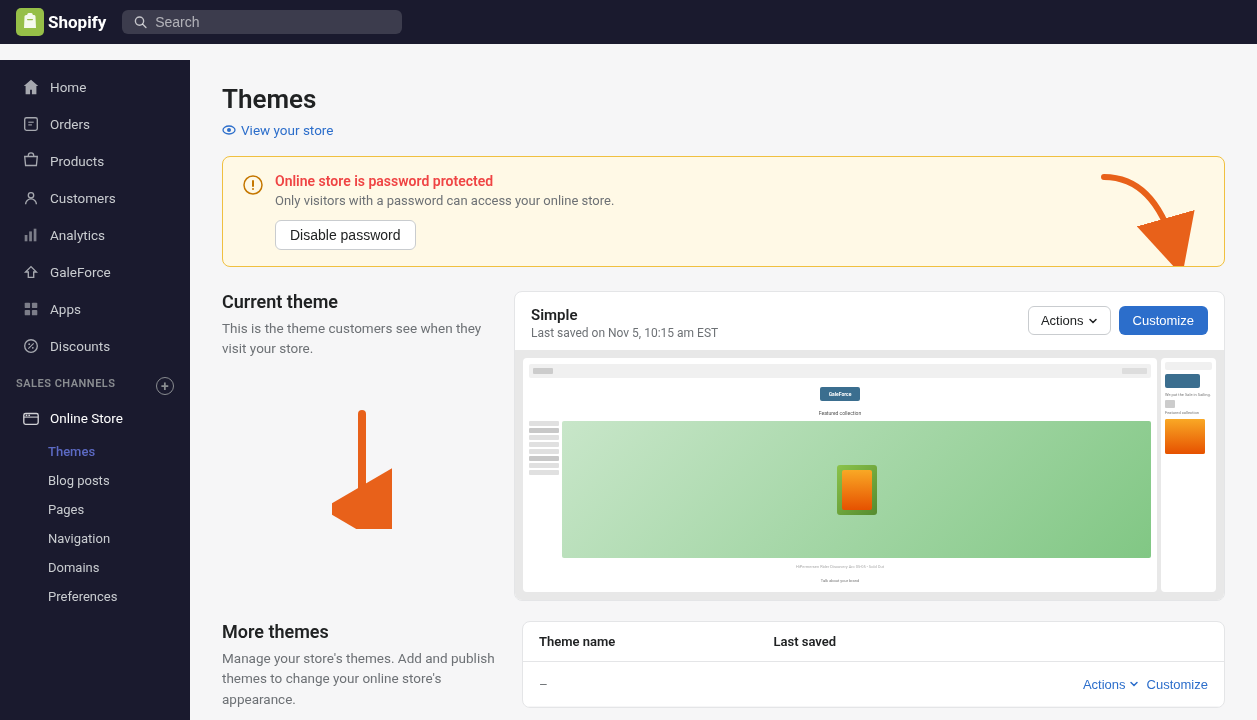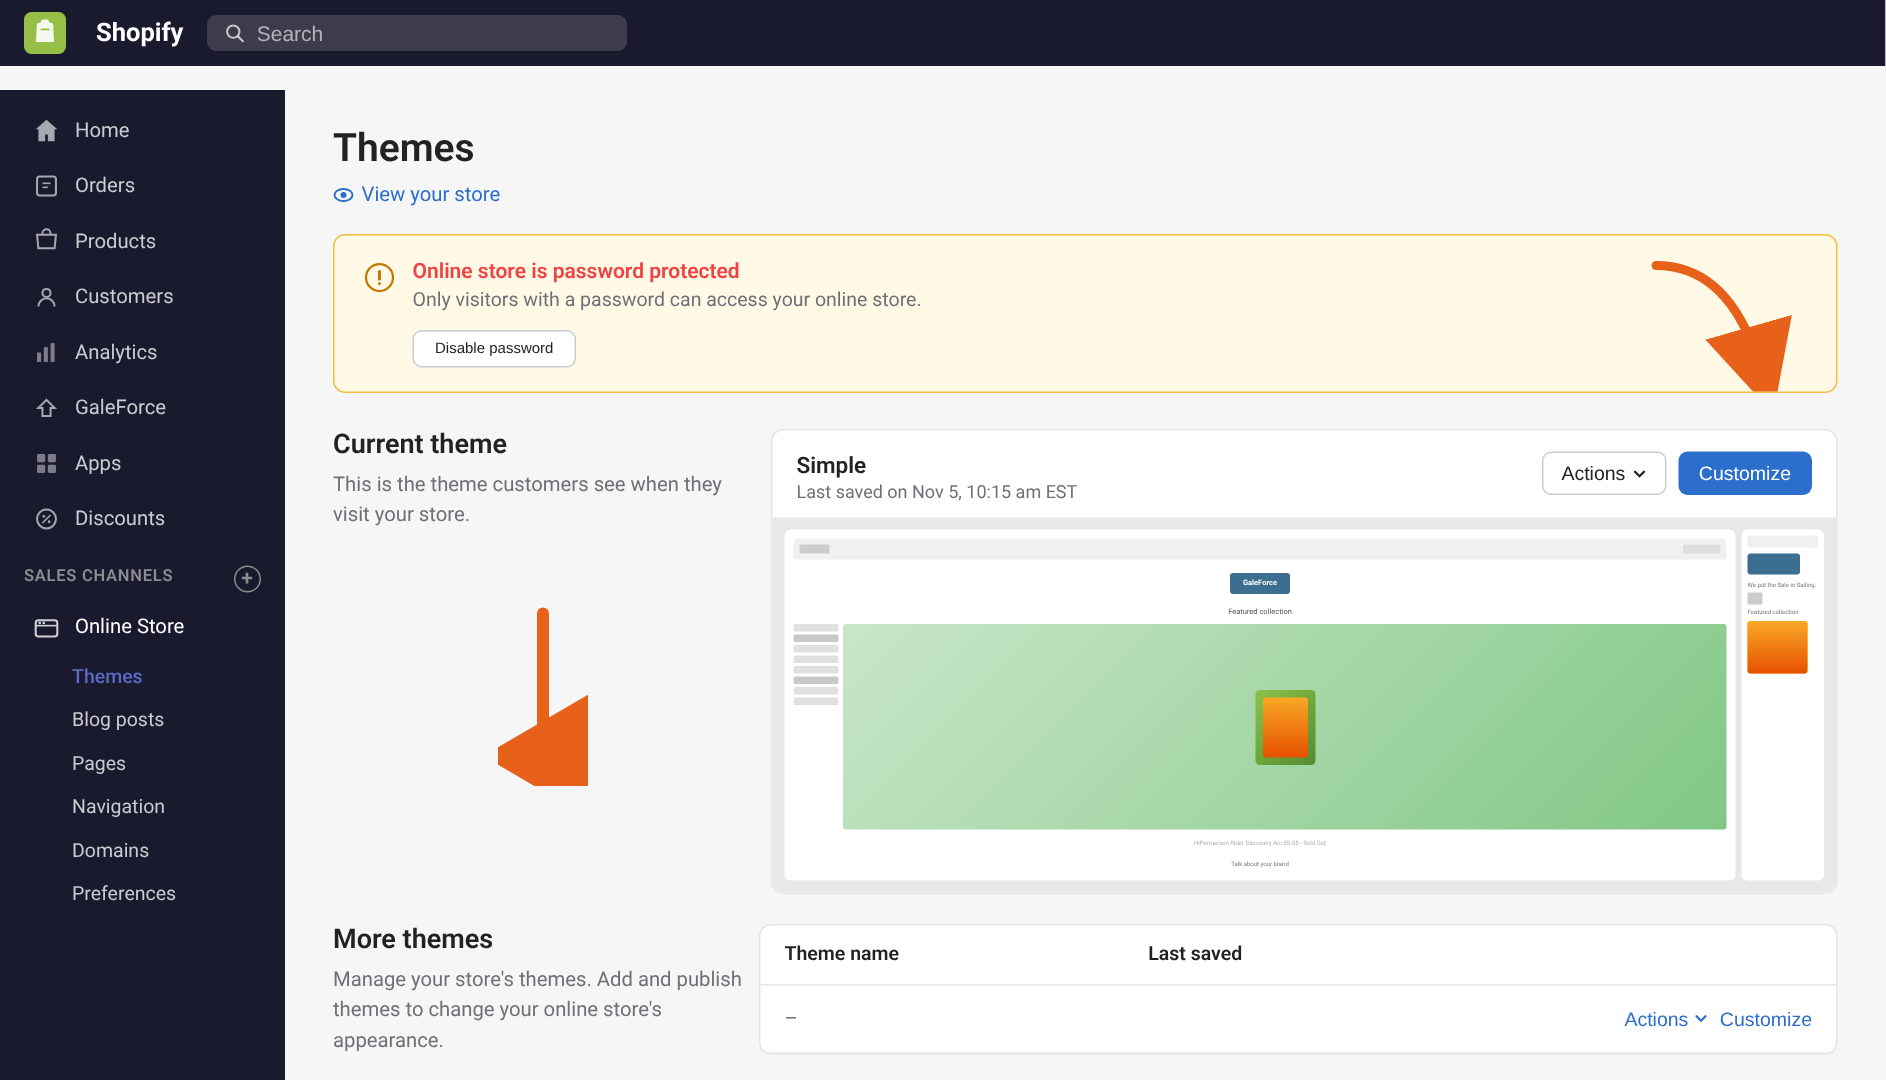--- a/index.html
+++ b/index.html
@@ -11,21 +11,21 @@
       height: 44px;
       display: flex;
       align-items: center;
       padding: 0 16px;
       gap: 16px;
       flex-shrink: 0;
     }
     .shopify-logo {
       display: flex;
       align-items: center;
-      gap: 20px;
+      gap: 4px;
       color: white;
       font-weight: 700;
       font-size: 18px;
     }
     .shopify-logo .bag-icon {
       width: 28px;
       height: 28px;
     }
     .search-bar {
       display: flex;
@@ -170,21 +170,21 @@
     .password-banner .banner-text p {
       font-size: 13px;
       color: #6d7175;
       margin-bottom: 12px;
     }
     .disable-password-btn {
       border: 1.5px solid #c9cccf;
       background: white;
       border-radius: 6px;
       padding: 6px 14px;
-      font-size: 10px;
+      font-size: 14px;
       color: #202223;
       cursor: pointer;
       text-align: center;
     }
 
     
     .two-col {
       display: flex;
       gap: 12px;
       margin-bottom: 20px;
@@ -374,21 +374,21 @@
       text-align: center;
       padding: 3px 0;
     }
 
     
     .more-themes-section {
       margin-top: 16px;
     }
     .more-themes-header {
       display: flex;
-      gap: 4px;
+      gap: 20px;
     }
     .more-themes-desc {
       flex: 0 0 280px;
     }
     .themes-table-col {
       flex: 1;
     }
     .themes-table {
       background: white;
       border-radius: 8px;

